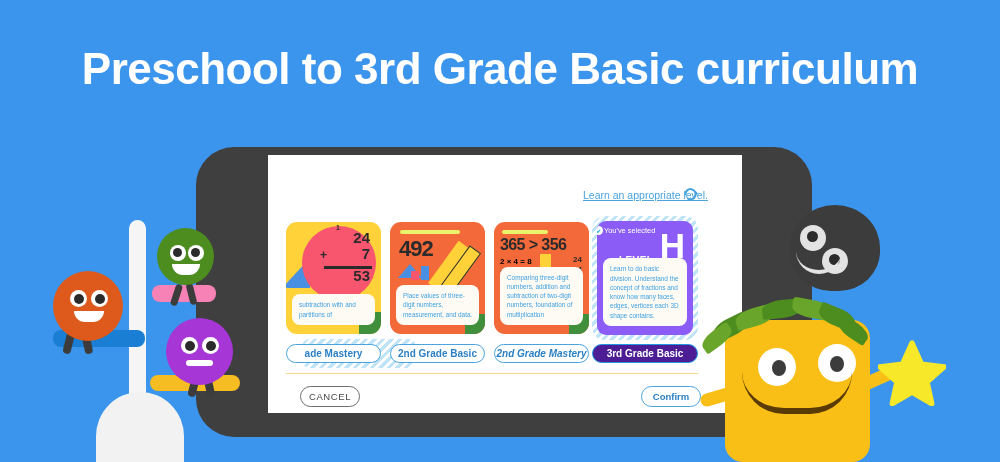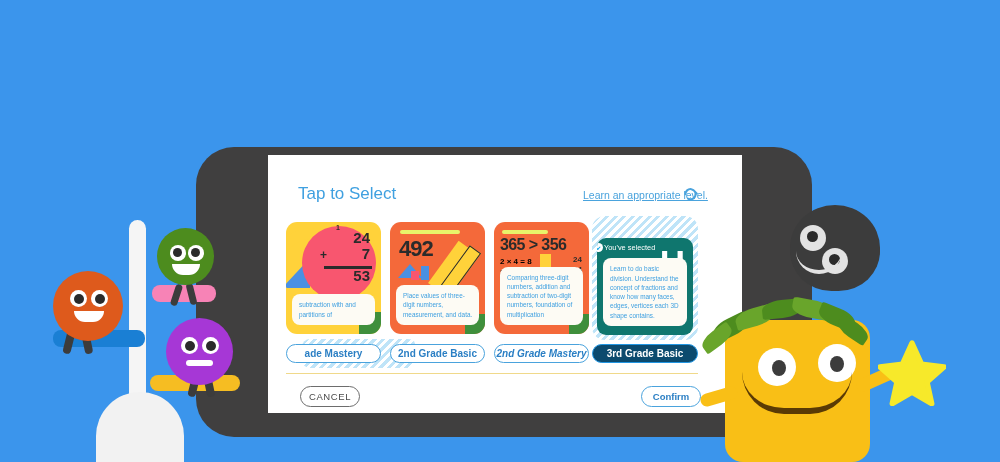--- a/index.html
+++ b/index.html
@@ -89,39 +89,39 @@
   .c3add{position:absolute;left:62px;top:33px;color:#2b2b2b;font-size:8px;font-weight:bold;line-height:1.25;text-align:right;width:26px;}
   .c3addline{position:absolute;left:60px;top:52px;width:28px;height:1.6px;background:#2b2b2b;}
   .c3green{position:absolute;right:0;bottom:0;width:20px;height:20px;background:#3f8f3c;}
 
   
   .c4wrap{position:absolute;left:306px;top:-6px;width:106px;height:124px;}
   .c4hatch{
     position:absolute;inset:0;border-radius:13px;
     background:repeating-linear-gradient(-45deg,#bfe4f8 0 3px,#ffffff 3px 6px);
   }
-  .c4inner{position:absolute;left:5px;top:5px;right:5px;bottom:5px;background:#0f766e;border-radius:9px;overflow:hidden;margin-top:17px;}
+  .c4inner{position:absolute;left:5px;top:5px;right:5px;bottom:5px;background:#8b5cf6;border-radius:9px;overflow:hidden;}
   .c4sel{position:absolute;left:7px;top:5px;color:#ffffff;font-size:7.4px;white-space:nowrap;}
   .c4check{position:absolute;left:-10px;top:-0.5px;width:9px;height:9px;border-radius:50%;background:#ffffff;}
   .c4check:after{content:"";position:absolute;left:2.2px;top:3px;width:3px;height:1.6px;border-left:1.4px solid #0fa5e9;border-bottom:1.4px solid #0fa5e9;transform:rotate(-45deg);}
   .c4h{position:absolute;right:8px;top:10px;color:#ffffff;font-size:35px;font-weight:bold;line-height:0.85;}
   .c4lv{position:absolute;left:22px;top:34px;color:#ffffff;font-size:10px;font-weight:bold;letter-spacing:0.4px;}
 
   
   .tabs{position:absolute;left:286px;top:344px;width:412px;height:20px;}
   .tab{
     position:absolute;top:0;height:19px;border:1.4px solid #4aa3dd;border-radius:11px;
     background:#ffffff;color:#2b7fc4;font-size:10px;font-weight:bold;
     display:flex;align-items:center;justify-content:center;box-sizing:border-box;
     white-space:nowrap;
   }
   .tab.t1{left:0;width:95px;}
   .tab.t2{left:104px;width:95px;}
   .tab.t3{left:208px;width:95px;font-style:italic;}
-  .tab.t4{left:306px;width:106px;background:#0c4a6e;border-color:#2196e3;color:#ffffff;}
+  .tab.t4{left:306px;width:106px;background:#4c1d95;border-color:#2196e3;color:#ffffff;}
   .tabsel{position:absolute;left:302px;top:339px;width:114px;height:29px;border-radius:8px;
     background:repeating-linear-gradient(-45deg,#bfe4f8 0 3px,#ffffff 3px 6px);}
 
   .divider{position:absolute;left:286px;top:373px;width:412px;height:1.4px;background:#f0d98a;}
 
   
   .btn{
     position:absolute;height:21px;border-radius:11px;background:#ffffff;
     display:flex;align-items:center;justify-content:center;
     font-size:9.5px;box-sizing:border-box;white-space:nowrap;
@@ -130,20 +130,21 @@
   .confirmbtn{left:641px;top:386px;width:60px;border:1.4px solid #4aa3dd;color:#2b7fc4;font-weight:bold;}
 
   
   .star{position:absolute;}
 </style>
 </head>
 <body>
 
 <div class="stage">
 
+  <div class="headline">Preschool to 3rd Grade Basic curriculum</div>
 
   <div style="position:absolute;left:129px;top:220px;width:17px;height:190px;background:#f5f5f5;border-radius:9px;"></div>
   <div style="position:absolute;left:96px;top:392px;width:88px;height:78px;background:#f2f2f2;border-radius:44px 44px 0 0;"></div>
 
   <div class="tablet"></div>
 
   <div class="mascot">
     <div class="armbar" style="left:152px;top:285px;width:64px;height:17px;background:#f783b6;"></div>
     <div class="leg" style="left:173px;top:284px;width:7px;height:22px;transform:rotate(18deg);"></div>
     <div class="leg" style="left:188px;top:283px;width:7px;height:22px;transform:rotate(-14deg);"></div>
@@ -174,21 +175,20 @@
     <div class="ball" style="left:166px;top:318px;width:67px;height:67px;background:#a637d6;"></div>
     <div class="eyew" style="left:181px;top:337px;width:17px;height:17px;"></div>
     <div class="eyew" style="left:202px;top:337px;width:17px;height:17px;"></div>
     <div class="eyeb" style="left:185px;top:341px;width:10px;height:10px;"></div>
     <div class="eyeb" style="left:206px;top:341px;width:10px;height:10px;"></div>
     <div style="position:absolute;left:186px;top:360px;width:27px;height:6px;background:#ffffff;border-radius:3px;"></div>
   </div>
 
   <div class="screen"></div>
 
-  <div class="ttl">Tap to Select</div>
   <div class="findlink">Learn an appropriate level.</div>
   <svg class="findicon" viewBox="0 0 20 20">
     <path d="M4 11 a6 6 0 1 1 3 5" fill="none" stroke="#4aa3dd" stroke-width="2.4" stroke-linecap="round"></path>
     <path d="M16 7 l3 3 l-4 2 z" fill="#4aa3dd"></path>
   </svg>
 
   <div class="cards">
 
     <div class="card c1">
       <div class="c1art">

